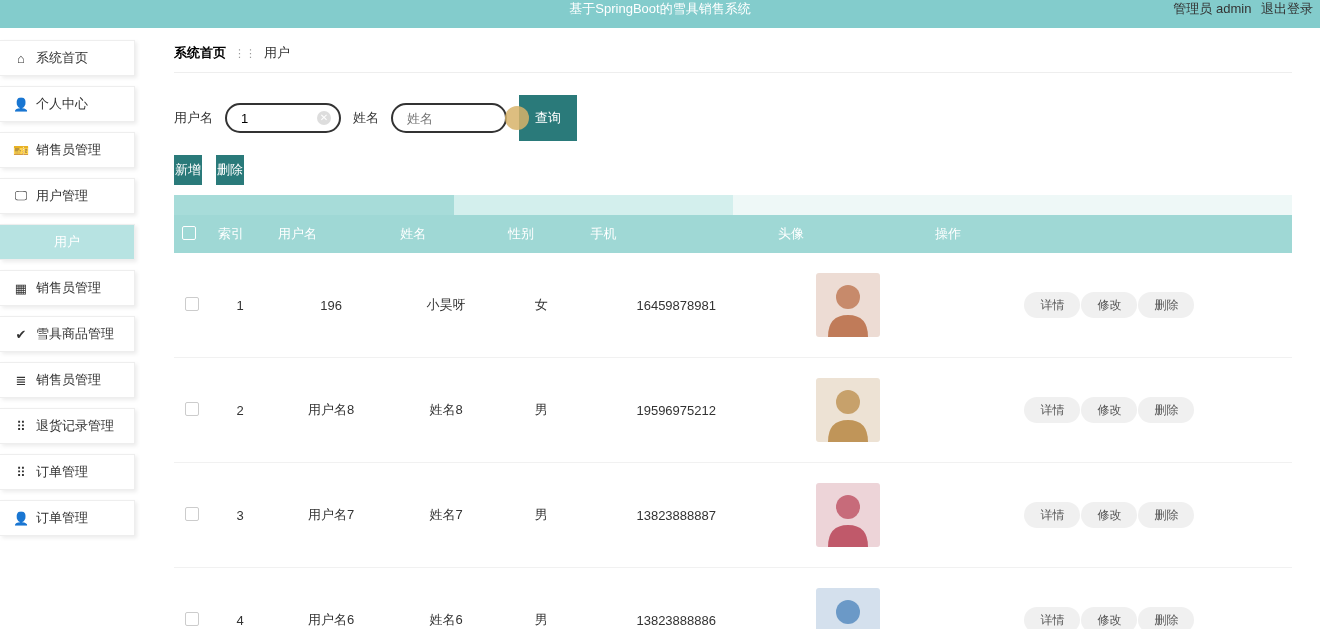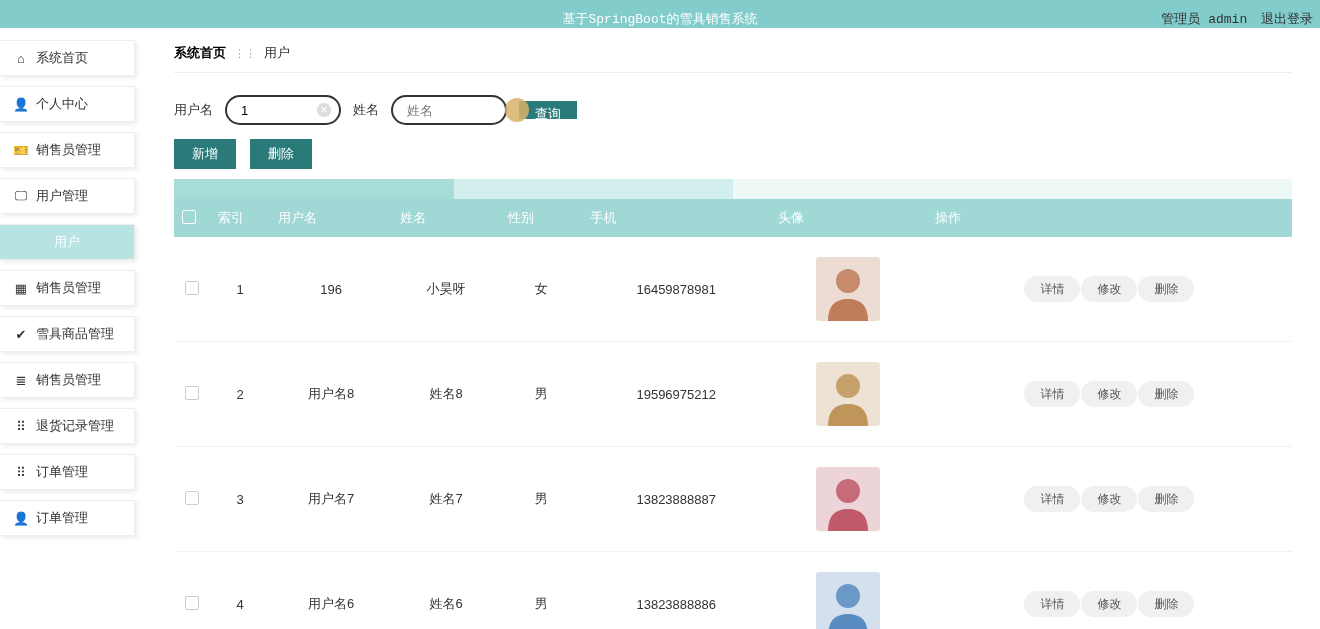--- a/index.html
+++ b/index.html
@@ -1,17 +1,17 @@
 <!DOCTYPE html>
 <html><head>
 <meta charset="utf-8">
 <style>
 * { margin: 0; padding: 0; box-sizing: border-box; }
 body { font-family: "Microsoft YaHei", Arial, sans-serif; font-size: 13px; color: #333; background: #fff; }
-.topbar { height: 28px; background: #83cccc; display: flex; align-items: flex-end; justify-content: center; position: relative; font-family: Liberation Mono, monospace; }
+.topbar { height: 28px; background: #83cccc; display: flex; align-items: flex-start; justify-content: center; position: relative; }
 .topbar .title { color: #fff; font-size: 13px; font-weight: 500; }
 .topbar .right { position: absolute; right: 7px; color: #333; font-size: 13px; }
 .topbar .right .logout { margin-left: 6px; }
 .layout { display: flex; min-height: calc(100vh - 28px); }
 .sidebar { width: 150px; padding: 12px 0 0 0; background: #fff; }
 .side-item { width: 135px; height: 36px; margin: 0 0 10px 0; background: #fff; border: 1px solid #eee; border-left: none; box-shadow: 2px 2px 4px rgba(0,0,0,0.08); display: flex; align-items: center; padding-left: 36px; font-size: 13px; color: #333; cursor: pointer; position: relative; }
 .side-item.active { background: #b7e3e2; color: #fff; justify-content: center; padding-left: 0; }
 .side-item .ic { position: absolute; left: 14px; width: 14px; height: 14px; display: flex; align-items: center; justify-content: center; font-size: 13px; color: #333; }
 .main { flex: 1; padding: 12px 28px 20px 24px; }
 .crumb { font-size: 13px; display: flex; align-items: center; gap: 8px; padding: 4px 0 10px; border-bottom: 1px solid #eee; }
@@ -20,23 +20,23 @@
 .crumb .cur { color: #333; }
 .filter { display: flex; align-items: center; gap: 12px; margin: 22px 0 14px; position: relative; }
 .filter label { font-size: 13px; color: #333; }
 .pill-input { height: 30px; border: 2px solid #333; border-radius: 16px; padding: 0 30px 0 14px; font-size: 13px; outline: none; background: #fff; }
 .pill-input.w1 { width: 116px; }
 .pill-input.w2 { width: 116px; }
 .input-wrap { position: relative; display: inline-flex; align-items: center; }
 .input-wrap .clear { position: absolute; right: 10px; width: 14px; height: 14px; border-radius: 50%; background: #ddd; color: #fff; font-size: 10px; line-height: 14px; text-align: center; cursor: pointer; }
 .btn-query-wrap { position: relative; display: inline-flex; align-items: center; }
 .btn-query-wrap .circle { width: 24px; height: 24px; border-radius: 50%; background: #d7b36a; position: absolute; left: -14px; opacity: 0.85; }
-.btn-query { height: 18px; padding: 4px 16px; background: #2a7a7a; color: #fff; border: none; font-size: 13px; cursor: pointer; }
+.btn-query { height: 46px; padding: 4px 16px; background: #2a7a7a; color: #fff; border: none; font-size: 13px; cursor: pointer; }
 .actions { display: flex; gap: 14px; margin-bottom: 10px; }
-.btn-add, .btn-del { height: 30px; padding: 0 18px; background: #2a7a7a; color: #fff; border: none; font-size: 13px; cursor: pointer; }
+.btn-add, .btn-del { height: 30px; padding: 0 1px; background: #2a7a7a; color: #fff; border: none; font-size: 13px; cursor: pointer; }
 .banding { height: 20px; display: flex; margin-bottom: 0; }
 .band1 { flex: 1; background: #a7dcd9; }
 .band2 { flex: 1; background: #d3efed; }
 .band3 { flex: 2; background: #eef8f7; }
 table { width: 100%; border-collapse: collapse; }
 thead th { background: #9fd8d5; color: #fff; font-weight: 500; font-size: 13px; padding: 10px 8px; text-align: left; }
 thead th:first-child { width: 36px; }
 thead th:nth-child(2) { width: 60px; background: #9fd8d5; }
 tbody td { padding: 20px 8px; text-align: center; font-size: 13px; color: #333; border-bottom: 1px solid #f1f1f1; vertical-align: middle; }
 .chk { width: 14px; height: 14px; border: 1px solid #ccc; border-radius: 2px; display: inline-block; cursor: pointer; }

